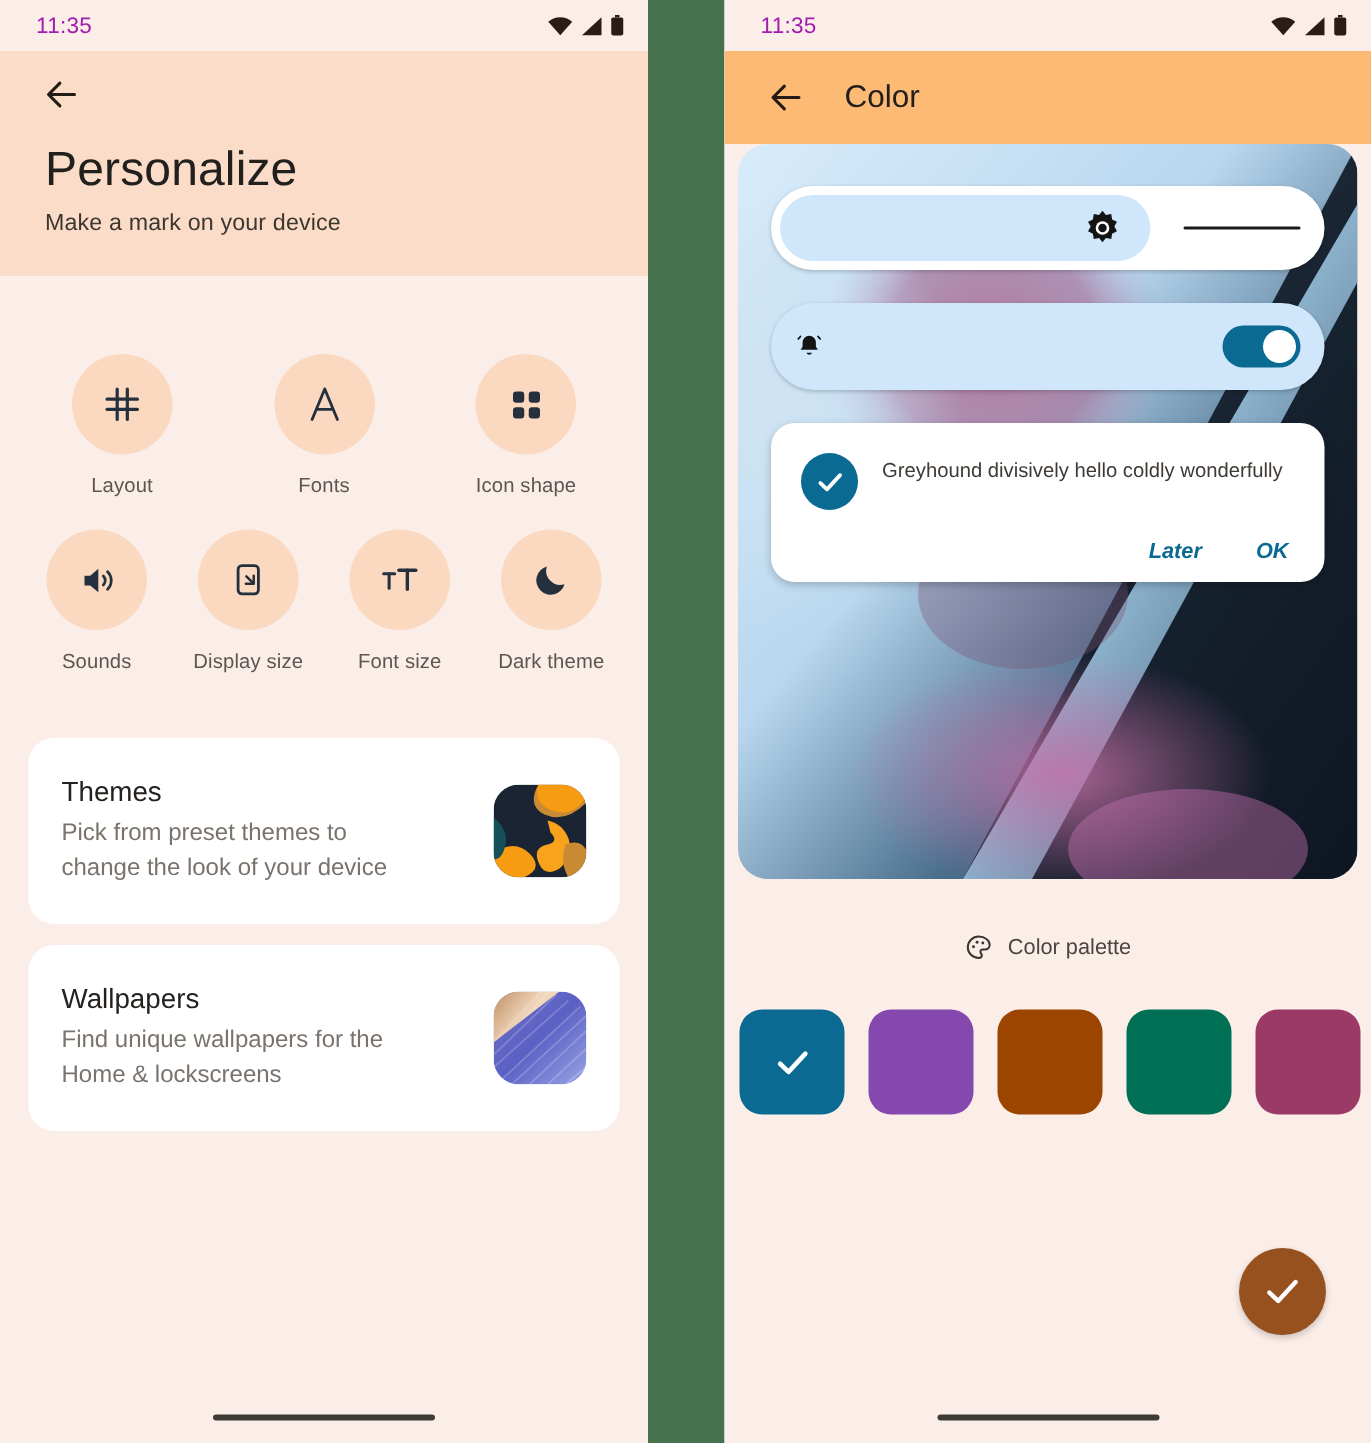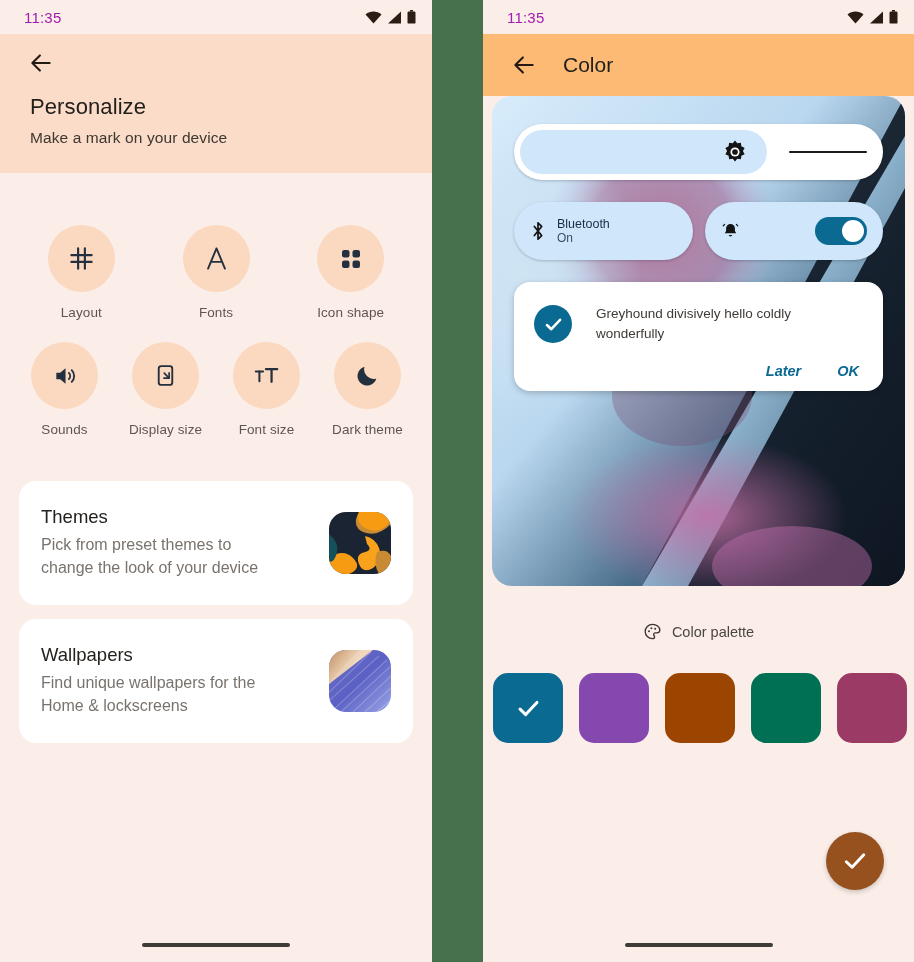--- a/index.html
+++ b/index.html
@@ -29,21 +29,21 @@
   .ic-sig  { width: 15px; height: 13px; }
   .ic-bat  { width: 9px;  height: 14px; }
 
   
   .hdr-left {
     background: #fbdcc8; padding: 0 0 26px 0;
   }
   .backrow { height: 58px; display: flex; align-items: center; padding-left: 28px; }
   .back-arrow { width: 26px; height: 26px; cursor: pointer; }
   .hdr-title {
-    font-size: 22px; color: #22201d; font-weight: 400;
+    font-size: 32px; color: #22201d; font-weight: 400;
     padding: 2px 0 0 30px; letter-spacing: .1px;
   }
   .hdr-sub {
     font-size: 15.5px; color: #3c372f; padding: 9px 0 0 30px; letter-spacing: .1px;
   }
 
   
   .grid-wrap { padding: 52px 14px 0 14px; }
   .grid-row { display: flex; align-items: flex-end; }
   .grid-row + .grid-row { margin-top: 22px; }
@@ -114,21 +114,21 @@
   .tile-title { font-size: 12.5px; color: #15303f; }
   .tile-sub   { font-size: 12px; color: #3a5260; }
   .switch { margin-left: auto; width: 52px; height: 28px; border-radius: 16px; background: #0a6a92;
             display: flex; align-items: center; justify-content: flex-end; padding: 0 3px; }
   .knob { width: 22px; height: 22px; border-radius: 50%; background: #fff; }
 
   .dialog {
     margin-top: 22px; background: #fff; border-radius: 16px; padding: 20px 20px 12px 20px;
     box-shadow: 0 2px 6px rgba(0,0,0,.22);
   }
-  .dialog-row { display: flex; gap: 24px; align-items: flex-end; }
+  .dialog-row { display: flex; gap: 16px; align-items: flex-start; }
   .dialog-check { width: 38px; height: 38px; border-radius: 50%; background: #0a6a92;
                   display: flex; align-items: center; justify-content: center; flex: none; }
   .dialog-msg { font-size: 13.5px; color: #3f3a36; line-height: 1.45; padding-top: 2px; }
   .dialog-actions { display: flex; justify-content: flex-end; gap: 36px; margin-top: 20px; padding-right: 4px; font-style: italic; }
   .dialog-btn { font-size: 14.5px; color: #0a6a92; font-weight: 600; cursor: pointer; }
 
   
   .palette-head {
     display: flex; align-items: center; justify-content: center; gap: 10px;
     margin-top: 36px;
@@ -407,29 +407,20 @@
             <svg class="brightness-icon" width="26" height="26" viewBox="0 0 24 24">
               <path d="M12 1.4 l2.1 2.6 3.3-.6 .5 3.3 3 1.5 -1.6 2.9 1.6 2.9 -3 1.5 -.5 3.3 -3.3-.6 -2.1 2.6 -2.1-2.6 -3.3 .6 -.5-3.3 -3-1.5 1.6-2.9 -1.6-2.9 3-1.5 .5-3.3 3.3 .6 Z" fill="#141414"></path>
               <circle cx="12" cy="12" r="4.2" fill="#ffffff"></circle>
               <circle cx="12" cy="12" r="2.6" fill="#141414"></circle>
             </svg>
             <div class="brightness-track"></div>
           </div>
 
           <div class="tiles">
 
-            <div class="tile">
-              <svg width="16" height="20" viewBox="0 0 16 22">
-                <path d="M4 6 L12 16 L8 20 V2 L12 6 L4 16" fill="none" stroke="#141414" stroke-width="1.9" stroke-linejoin="round" stroke-linecap="round"></path>
-              </svg>
-              <div class="tile-text">
-                <div class="tile-title">Bluetooth</div>
-                <div class="tile-sub">On</div>
-              </div>
-            </div>
 
             <div class="tile">
               <svg width="19" height="20" viewBox="0 0 24 24">
                 <path d="M12 3 a5.6 5.6 0 0 1 5.6 5.6 v3.4 l1.6 2.8 H4.8 l1.6-2.8 V8.6 A5.6 5.6 0 0 1 12 3 Z" fill="#141414"></path>
                 <path d="M9.7 17.2 a2.4 2.4 0 0 0 4.6 0 Z" fill="#141414"></path>
                 <path d="M4.6 3.6 L2.8 5.6 M19.4 3.6 L21.2 5.6" stroke="#141414" stroke-width="1.5" stroke-linecap="round"></path>
               </svg>
               <div class="switch">
                 <div class="knob"></div>
               </div>

